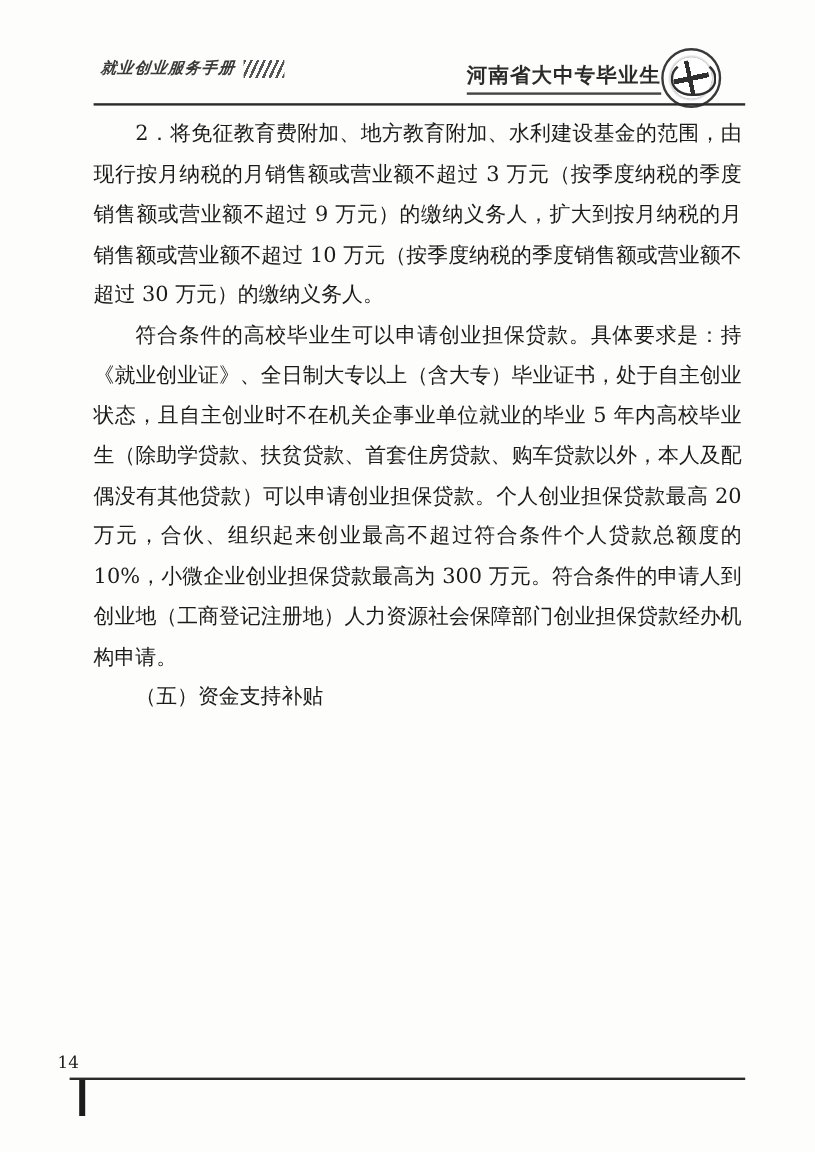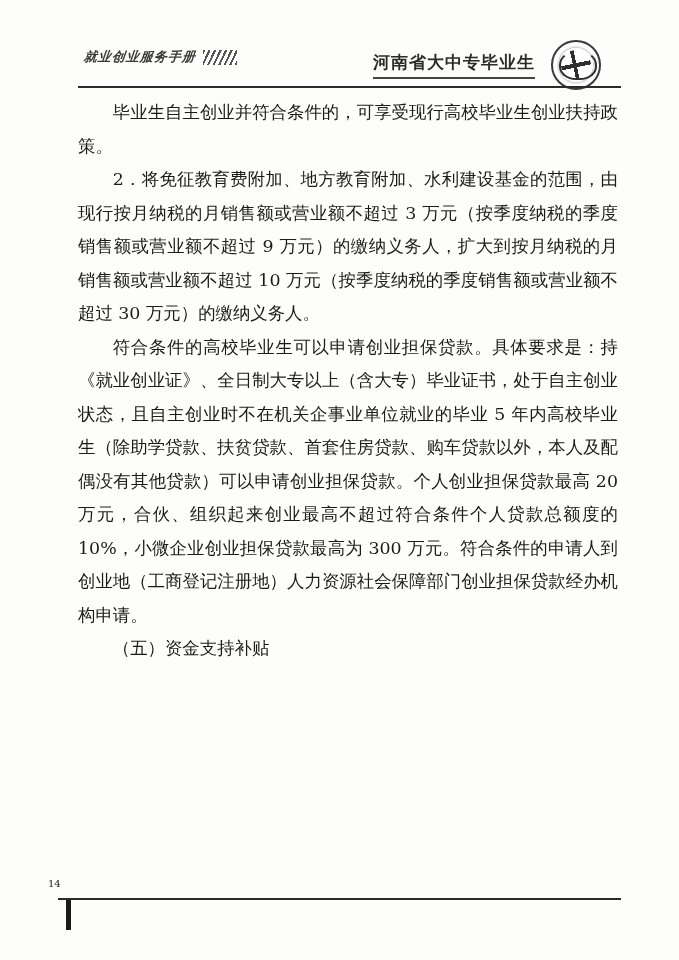--- a/index.html
+++ b/index.html
@@ -56,21 +56,21 @@
       #ffffff 2px, #ffffff 5px
     );
     margin-left: 3px;
   }
   .header-right {
     position: absolute;
     right: 78px;
     top: -4px;
     display: flex;
     align-items: center;
-    gap: 16px;
+    gap: 0;
   }
   .header-right-text {
     font-family: "DejaVu Serif", "Liberation Serif", serif;
     font-weight: bold;
     font-size: 17px;
     letter-spacing: 1px;
     color: #2b2b2b;
     border-bottom: 2px solid #444;
     padding-bottom: 3px;
   }
@@ -143,21 +143,21 @@
     left: 58px;
     right: 58px;
     top: 898px;
     height: 2px;
     background: #2b2b2b;
   }
   .page-num {
     position: absolute;
     left: 48px;
     top: 878px;
-    font-size: 10px;
+    font-size: 14px;
     color: #1b1b1b;
     font-family: "DejaVu Serif", "Liberation Serif", serif;
   }
   .spine-mark {
     position: absolute;
     left: 66px;
     top: 900px;
     width: 5px;
     height: 30px;
     background: #1b1b1b;
@@ -175,21 +175,20 @@
     </div>
     <div class="header-right">
       <span class="header-right-text">河南省大中专毕业生</span>
       <span class="logo"></span>
     </div>
   </div>
 
   <div class="rule"></div>
 
   <div class="body-text">
-    <p class="indent2">毕业生自主创业并符合条件的，可享受现行高校毕业生创业扶持政策。</p>
     <p class="indent2">2．将免征教育费附加、地方教育附加、水利建设基金的范围，由现行按月纳税的月销售额或营业额不超过 3 万元（按季度纳税的季度销售额或营业额不超过 9 万元）的缴纳义务人，扩大到按月纳税的月销售额或营业额不超过 10 万元（按季度纳税的季度销售额或营业额不超过 30 万元）的缴纳义务人。</p>
     <p class="indent2">符合条件的高校毕业生可以申请创业担保贷款。具体要求是：持《就业创业证》、全日制大专以上（含大专）毕业证书，处于自主创业状态，且自主创业时不在机关企事业单位就业的毕业 5 年内高校毕业生（除助学贷款、扶贫贷款、首套住房贷款、购车贷款以外，本人及配偶没有其他贷款）可以申请创业担保贷款。个人创业担保贷款最高 20 万元，合伙、组织起来创业最高不超过符合条件个人贷款总额度的 10%，小微企业创业担保贷款最高为 300 万元。符合条件的申请人到创业地（工商登记注册地）人力资源社会保障部门创业担保贷款经办机构申请。</p>
     <p class="indent2">（五）资金支持补贴</p>
 
   </div>
 
   <div class="page-num">14</div>
   <div class="footer-rule"></div>
   <div class="spine-mark"></div>
 

